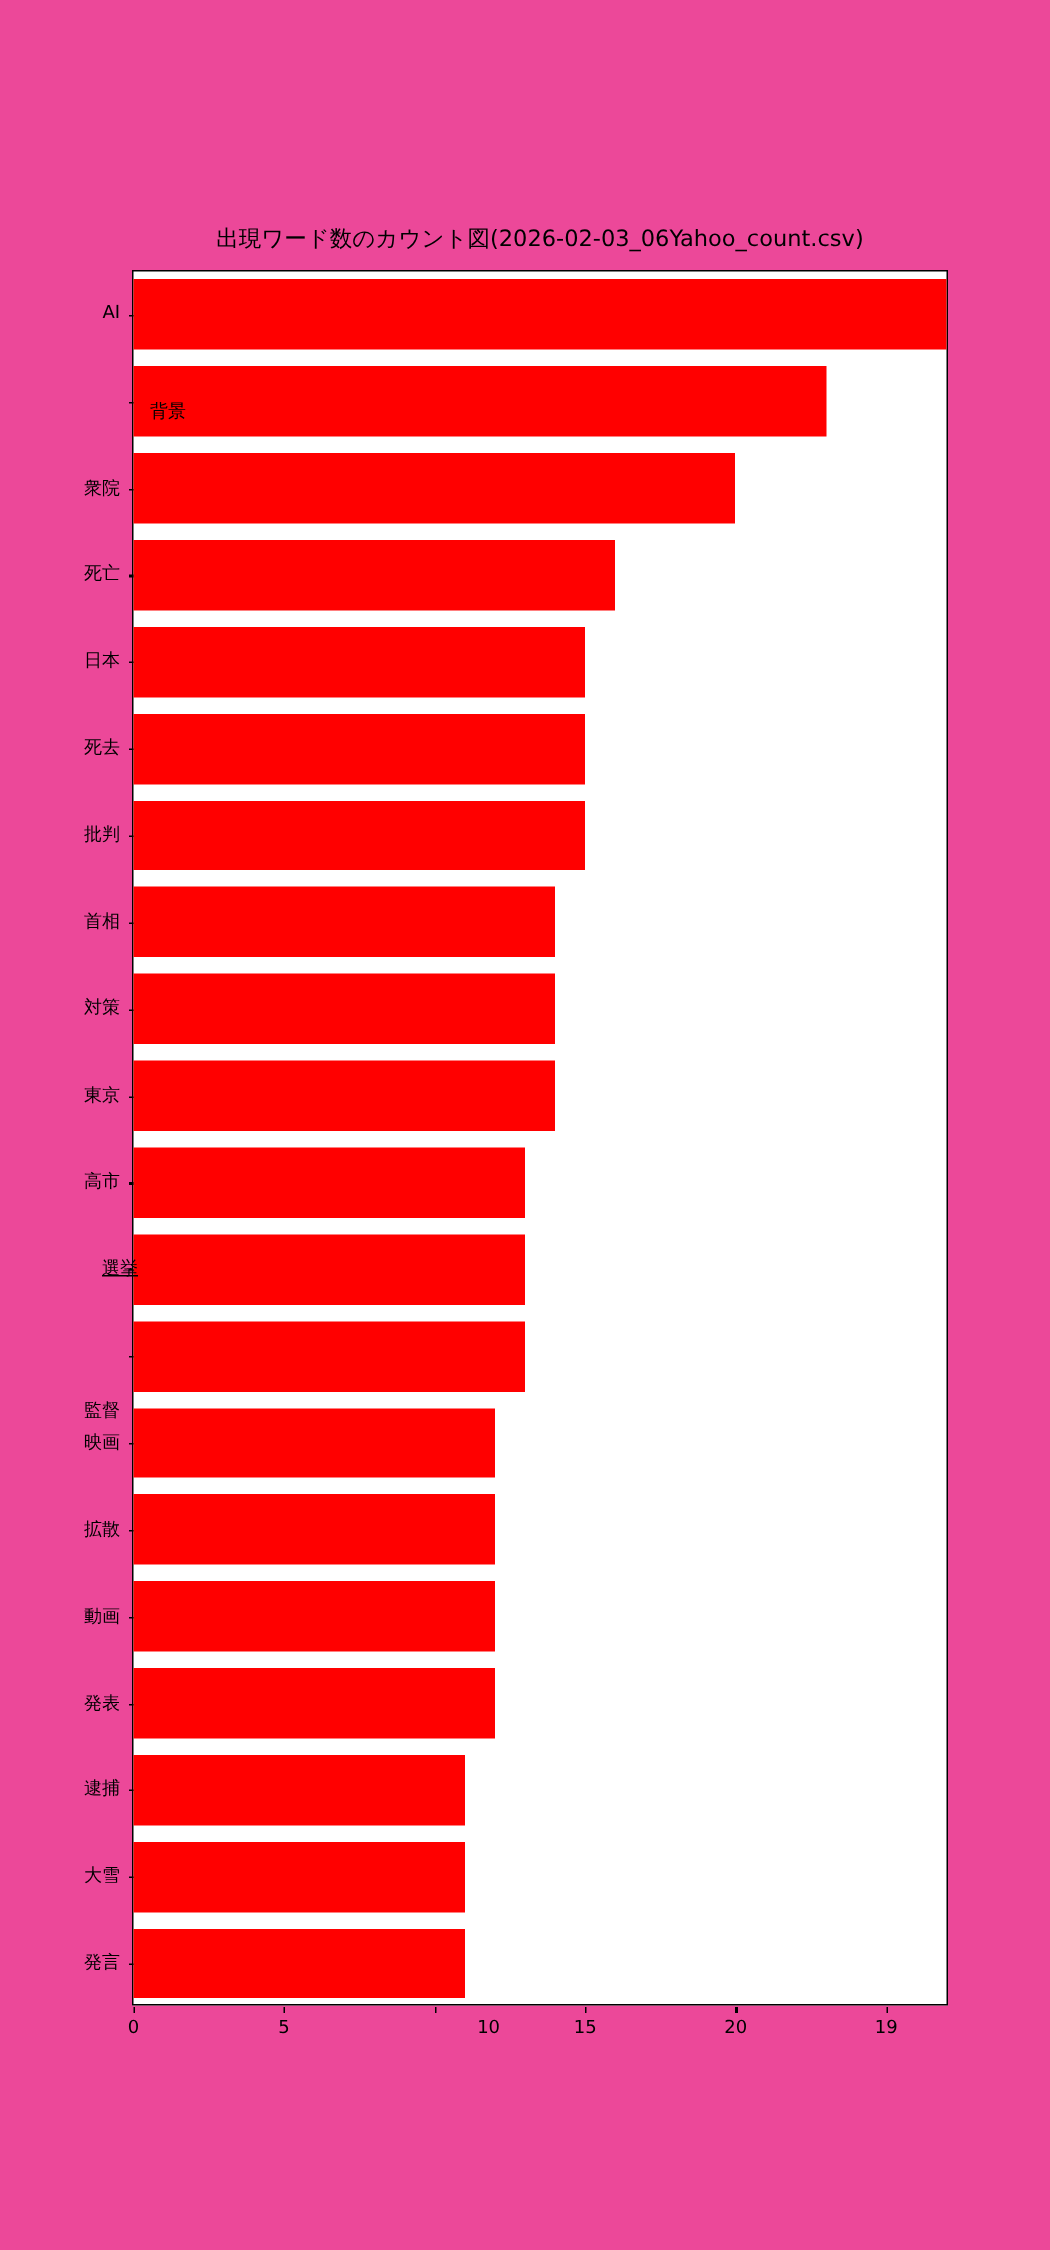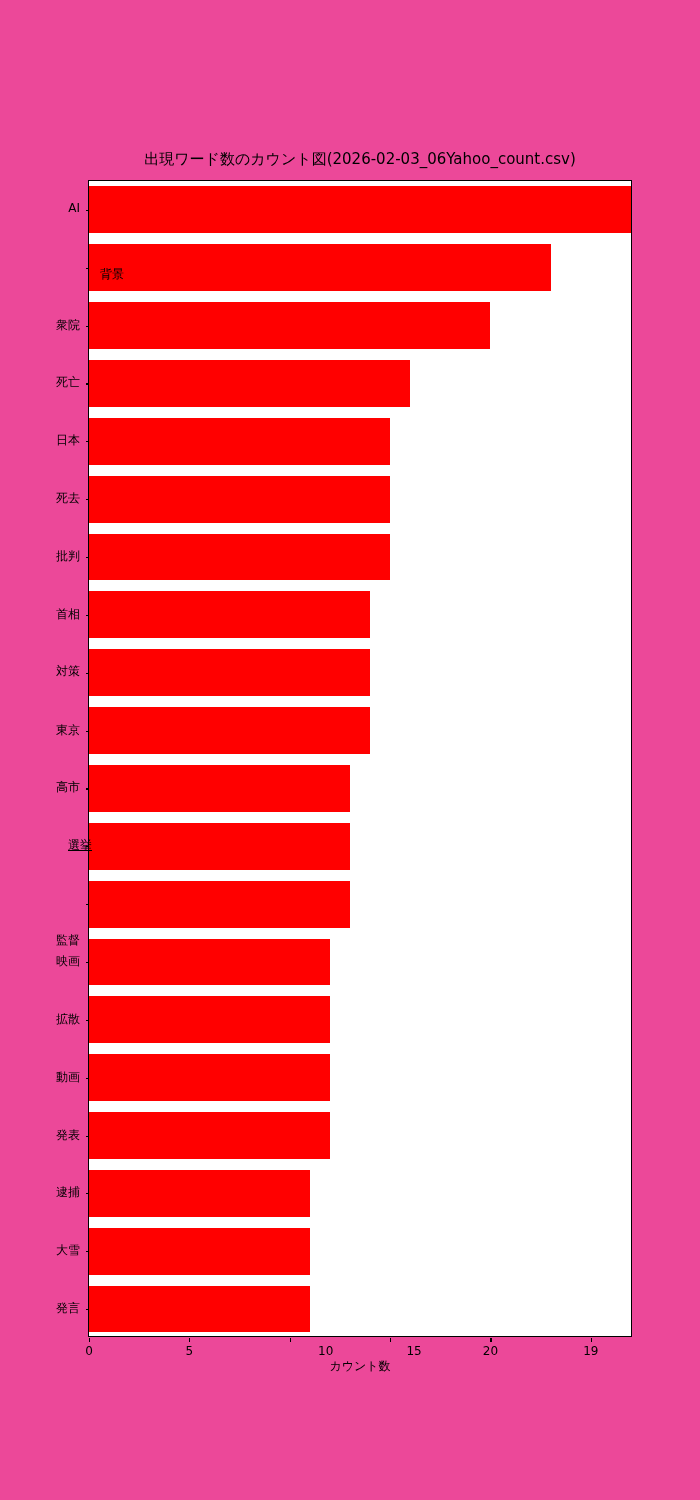--- a/index.html
+++ b/index.html
@@ -162,21 +162,21 @@
         <div class="ytick-mark" style="top: 1128.08px;"></div>
       </div>
     <div id="xticks-layer">
         <div class="xtick-mark" style="left: 0px;"></div>
         <div class="xtick-label" style="left: 0px;">0</div>
         <div class="xtick-mark" style="left: 100.369px;"></div>
         <div class="xtick-label" style="left: 100.369px;">5</div>
         <div class="xtick-mark" style="left: 200.738px;"></div>
         <div class="xtick-label" style="left: 200.738px; margin-left: 36px;">10</div>
         <div class="xtick-mark" style="left: 301.107px;"></div>
-        <div class="xtick-label" style="left: 301.107px; margin-left: 24px;">15</div>
+        <div class="xtick-label" style="left: 301.107px;">15</div>
         <div class="xtick-mark" style="left: 401.476px;"></div>
         <div class="xtick-label" style="left: 401.476px;">20</div>
         <div class="xtick-mark" style="left: 501.845px;"></div>
         <div class="xtick-label" style="left: 501.845px;">19</div>
       </div>
   </div>
 
   <div id="ylabels-layer">
       <div class="ytick-label" style="left: 0px; width: 80px; top: 200.925px; right: auto;">AI</div>
       <div class="ytick-label" style="left: 0px; width: 80px; top: 266px; right: auto; padding-left: 44px;">背景</div>
@@ -193,15 +193,14 @@
       <div class="ytick-label" style="left: 0px; width: 80px; top: 895.125px; right: auto; margin-top: 37px;">監督</div>
       <div class="ytick-label" style="left: 0px; width: 80px; top: 952.975px; right: auto;">映画</div>
       <div class="ytick-label" style="left: 0px; width: 80px; top: 1010.83px; right: auto;">拡散</div>
       <div class="ytick-label" style="left: 0px; width: 80px; top: 1068.67px; right: auto;">動画</div>
       <div class="ytick-label" style="left: 0px; width: 80px; top: 1126.53px; right: auto;">発表</div>
       <div class="ytick-label" style="left: 0px; width: 80px; top: 1184.38px; right: auto;">逮捕</div>
       <div class="ytick-label" style="left: 0px; width: 80px; top: 1242.22px; right: auto;">大雪</div>
       <div class="ytick-label" style="left: 0px; width: 80px; top: 1300.08px; right: auto; font-family: Liberation Mono, monospace;">発言</div>
     </div>
 
-  <div id="x-axis-label">カウント数</div>
 
 </div>
 
 </body></html>

